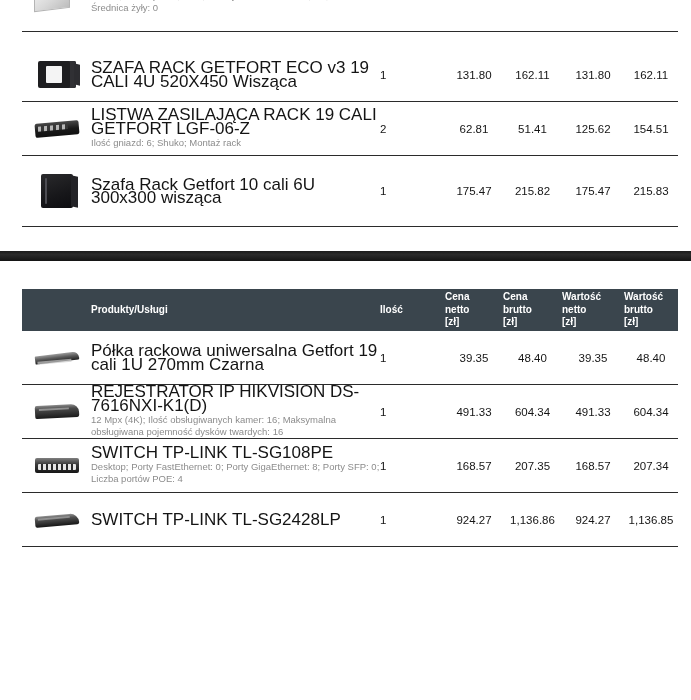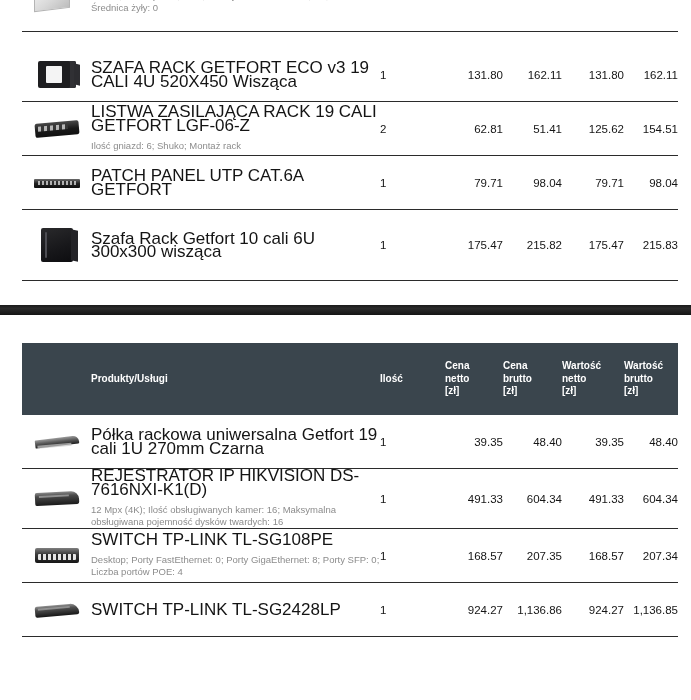--- a/index.html
+++ b/index.html
@@ -40,21 +40,21 @@
   
   thead.inv-head th {
     background: #3a454d;
     color: #ffffff;
     font-size: 10px;
     line-height: 12.5px;
     font-weight: bold;
     text-align: left;
     vertical-align: middle;
     padding: 0;
-    height: 72px;
+    height: 42px;
   }
   thead.inv-head th.h-img { }
   thead.inv-head th.h-name { padding-left: 0; }
   thead.inv-head th span.hl { display: block; }
 
   
   tbody.inv-body td {
     border-top: 1px solid #2b2b2b;
     padding: 0;
     vertical-align: middle;
@@ -65,40 +65,40 @@
 
   td.cell-img {
     height: 53px;
     text-align: center;
   }
   td.cell-name {
     padding: 6px 14px 6px 0;
     line-height: 13.5px;
   }
   td.cell-num {
-    text-align: right;
+    text-align: center;
     font-size: 11.5px;
     padding: 6px 0 6px 0;
   }
   td.cell-qty {
     text-align: left;
     font-size: 11.5px;
     padding-left: 8px;
   }
 
   .p-title {
     font-size: 17px;
     color: #141414;
     display: block;
   }
   .p-desc {
     font-size: 9.5px;
     color: #8c8c8c;
     display: block;
-    margin-top: 8px;
+    margin-top: 2px;
     line-height: 12px;
   }
 
   
   .table-endrule {
     width: 656px;
     margin-left: 22px;
     height: 0;
     border-top: 1px solid #2b2b2b;
   }
@@ -355,33 +355,20 @@
           <span class="p-title">LISTWA ZASILAJĄCA RACK 19 CALI GETFORT LGF-06-Z</span>
           <span class="p-desc">Ilość gniazd: 6; Shuko; Montaż rack</span>
         </td>
         <td class="cell-qty">2</td>
         <td class="cell-num">62.81</td>
         <td class="cell-num">51.41</td>
         <td class="cell-num">125.62</td>
         <td class="cell-num">154.51</td>
       </tr>
 
-      <tr>
-        <td class="cell-img">
-          <span class="thumb tb-panel"></span>
-        </td>
-        <td class="cell-name">
-          <span class="p-title">PATCH PANEL UTP CAT.6A GETFORT</span>
-        </td>
-        <td class="cell-qty">1</td>
-        <td class="cell-num">79.71</td>
-        <td class="cell-num">98.04</td>
-        <td class="cell-num">79.71</td>
-        <td class="cell-num">98.04</td>
-      </tr>
 
       <tr>
         <td class="cell-img" style="height:70px">
           <span class="thumb tb-cab10"></span>
         </td>
         <td class="cell-name">
           <span class="p-title">Szafa Rack Getfort 10 cali 6U 300x300 wisząca</span>
         </td>
         <td class="cell-qty">1</td>
         <td class="cell-num">175.47</td>

